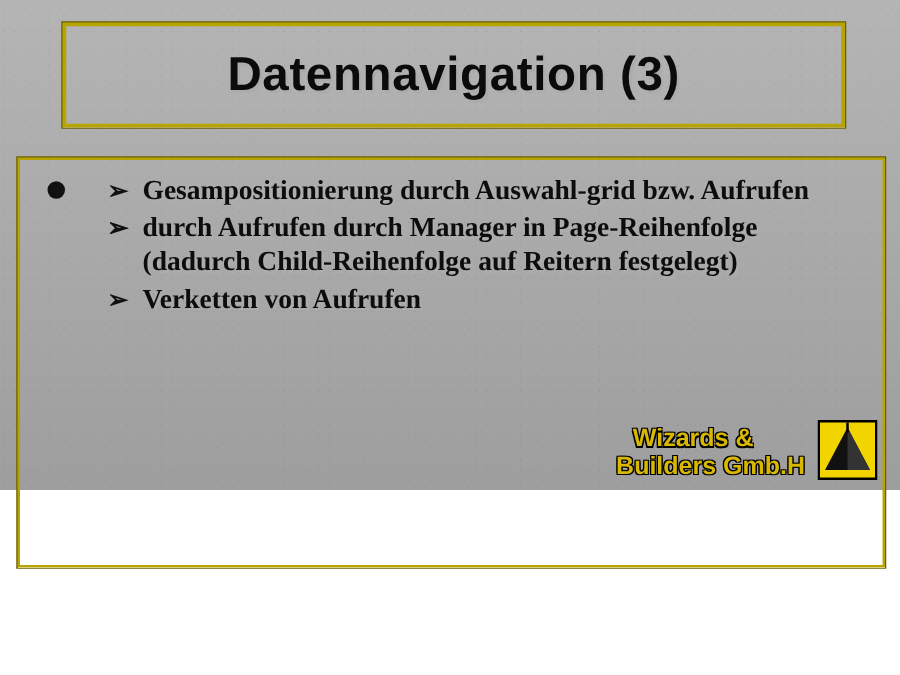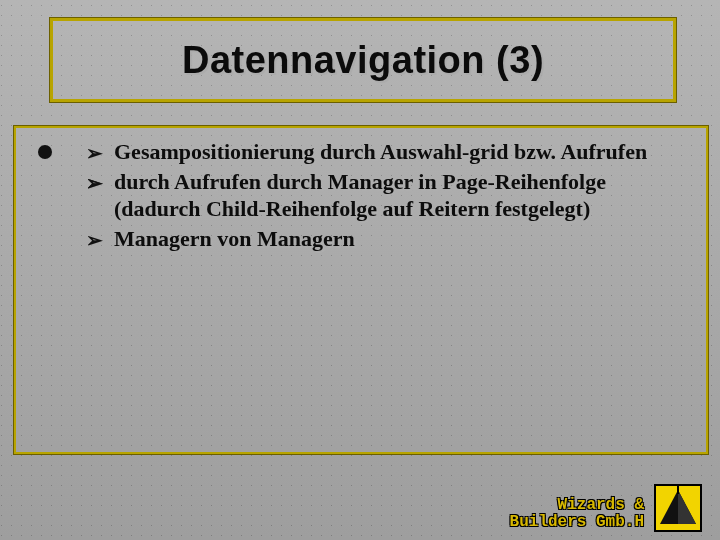--- a/index.html
+++ b/index.html
@@ -6,21 +6,21 @@
     margin: 0;
     padding: 0;
     width: 720px;
     height: 540px;
     overflow: hidden;
     font-family: "Times New Roman", Times, serif;
   }
   .slide {
     position: relative;
     width: 720px;
-    height: 540px;
+    height: 392px;
     background:
       
       radial-gradient(circle at 10% 20%, rgba(255,255,255,0.25) 0%, transparent 2%),
       radial-gradient(circle at 30% 80%, rgba(0,0,0,0.25) 0%, transparent 2%),
       radial-gradient(circle at 70% 40%, rgba(255,255,255,0.2) 0%, transparent 2%),
       radial-gradient(circle at 50% 60%, rgba(0,0,0,0.2) 0%, transparent 2%),
       radial-gradient(circle at 85% 15%, rgba(255,255,255,0.2) 0%, transparent 2%),
       radial-gradient(circle at 15% 55%, rgba(0,0,0,0.2) 0%, transparent 2%),
       radial-gradient(circle at 60% 90%, rgba(255,255,255,0.2) 0%, transparent 2%),
       radial-gradient(circle at 40% 30%, rgba(0,0,0,0.18) 0%, transparent 2%),
@@ -95,25 +95,25 @@
   }
   .footer {
     position: absolute;
     right: 18px;
     bottom: 8px;
     display: flex;
     align-items: flex-end;
     gap: 10px;
   }
   .footer-text {
-    font-family: Liberation Mono, monospace;
+    font-family: Liberation Sans, sans-serif;
     font-weight: 700;
-    font-size: 16px;
+    font-size: 20px;
     line-height: 1.1;
-    text-align: right;
+    text-align: center;
     color: #d8b800;
     text-shadow: 1px 1px 0 #000, -1px -1px 0 #000, 1px -1px 0 #000, -1px 1px 0 #000;
     white-space: pre;
   }
   .logo {
     width: 48px;
     height: 48px;
     display: block;
   }
 </style>
@@ -137,21 +137,21 @@
     </div>
     <div class="l2">
       <span class="l2-arrow">➢</span>
     </div>
     <div class="l2">
       <span class="l2-arrow">➢</span>
       <span>durch Aufrufen durch Manager in Page-Reihenfolge (dadurch Child-Reihenfolge auf Reitern festgelegt)</span>
     </div>
     <div class="l2">
       <span class="l2-arrow">➢</span>
-      <span>Managern von Managern</span>
+      <span>Verketten von Aufrufen</span>
     </div>
   </div>
 
   <div class="footer">
     <div class="footer-text"><span>Wizards &amp;</span>
 <span>     Builders Gmb.H</span></div>
     <svg class="logo" viewBox="0 0 48 48">
       <rect x="1" y="1" width="46" height="46" fill="#f2d400" stroke="#000" stroke-width="2"></rect>
       <polygon points="24,6 6,40 42,40" fill="#111"></polygon>
       <polygon points="24,6 24,40 42,40" fill="#333"></polygon>

